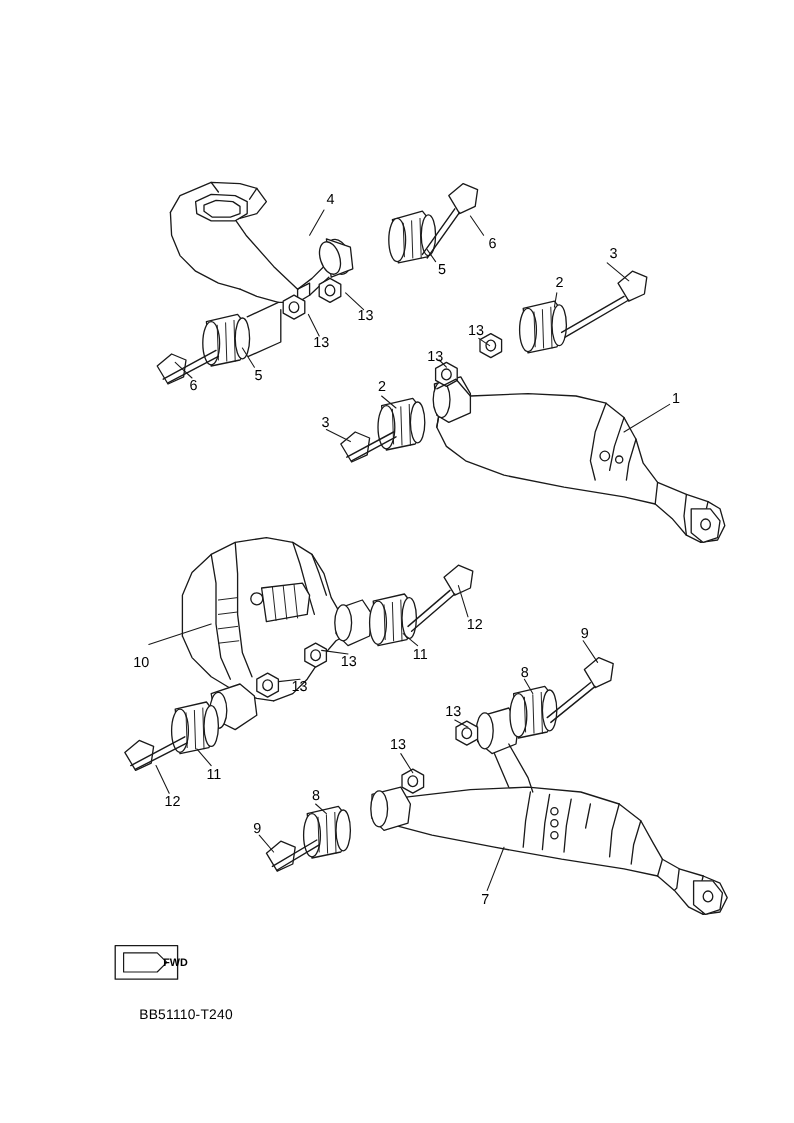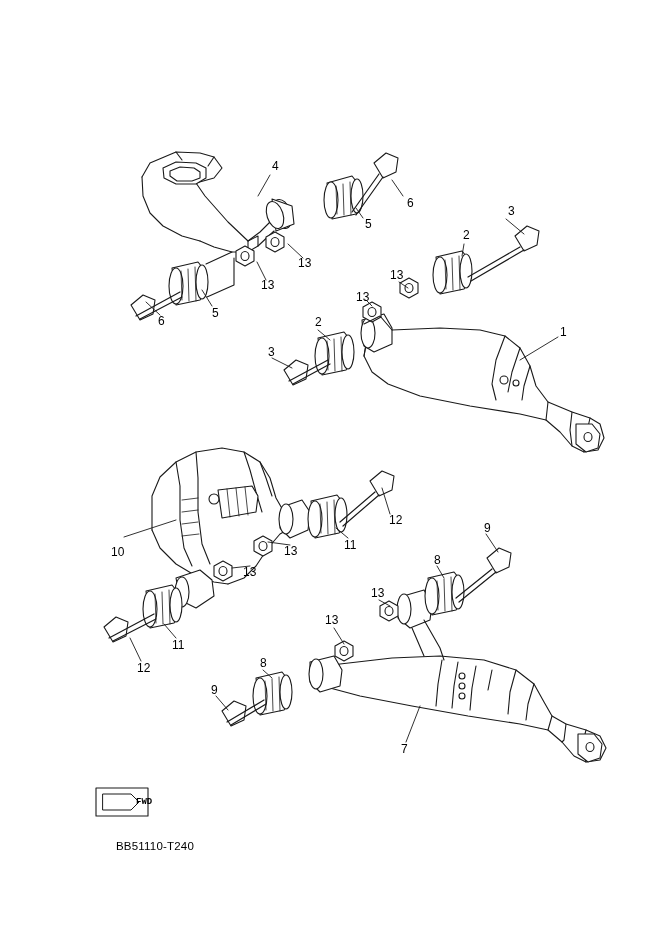--- a/index.html
+++ b/index.html
@@ -42,21 +42,21 @@
     font-size: 11.5px;
     letter-spacing: 0.2px;
     font-family: "Liberation Sans", sans-serif;
     color: #000;
     padding-left: 38px;
   }
   .fwd-label {
     position: absolute;
     font-size: 9px;
     font-weight: bold;
-    font-family: Liberation Mono, monospace;
+    font-family: Liberation Sans, sans-serif;
     color: #000;
     padding-left: 28px;
   }
 </style>
 </head>
 <body>
 
 <div id="diagram-root">
 
   <svg id="parts-svg" viewBox="0 0 662 936" xmlns="http://www.w3.org/2000/svg">

